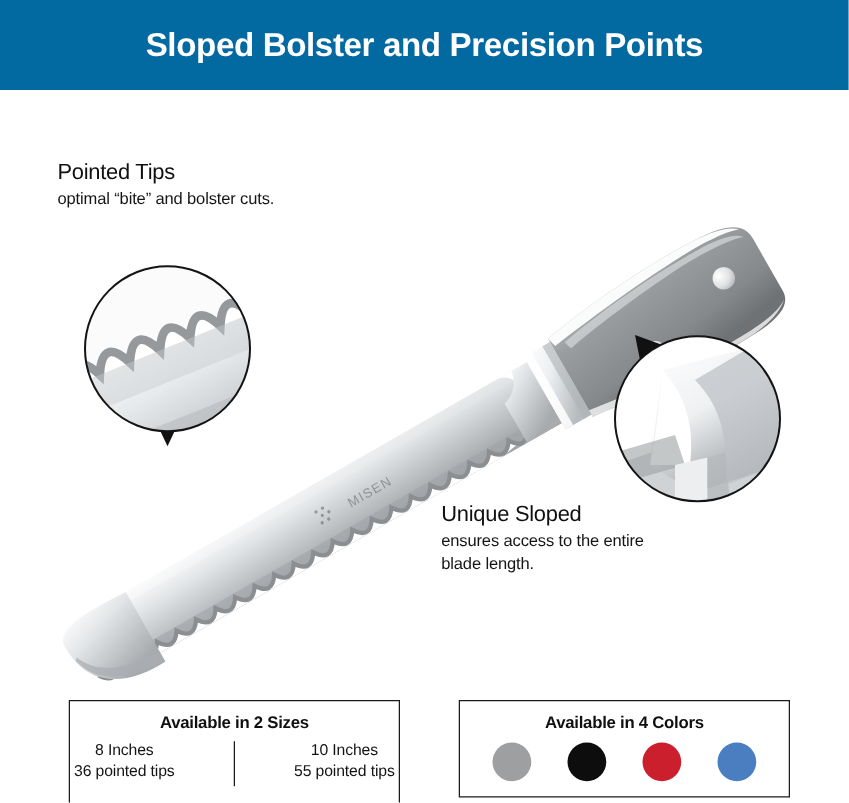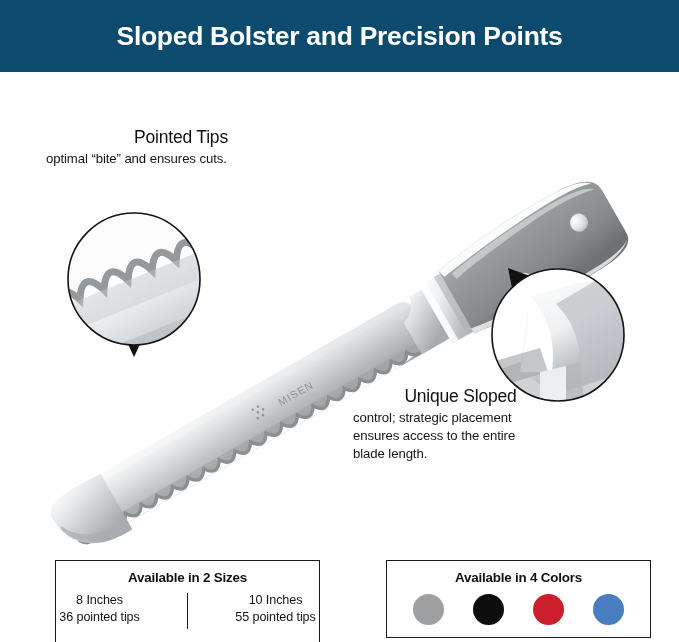--- a/index.html
+++ b/index.html
@@ -14,21 +14,21 @@
     overflow: hidden;
     font-family: "Liberation Sans", sans-serif;
     color: #111111;
   }
 
   
   #header-bar {
     position: absolute;
     left: 0; top: 0;
     width: 679px; height: 72px;
-    background: #0c4a6e;
+    background: #0369a1;
   }
   #header-title {
     position: absolute;
     left: 0; top: 0;
     width: 679px; height: 72px;
     display: flex;
     align-items: center;
     justify-content: center;
     color: #ffffff;
     font-size: 26.5px;
@@ -53,55 +53,54 @@
   .annot {
     position: absolute;
   }
   .annot-title {
     font-size: 17.5px;
     font-weight: normal;
     color: #101010;
     line-height: 1.2;
     margin: 0 0 2px 0;
     letter-spacing: -0.2px;
-    text-align: center;
   }
   .annot-body {
     font-size: 13.2px;
     line-height: 1.34;
     color: #151515;
     margin: 0;
     letter-spacing: -0.1px;
   }
   #annot-tips {
     left: 46px; top: 127px;
     width: 270px;
   }
   #annot-bolster {
-    left: 353px; top: 385px;
+    left: 353px; top: 400px;
     width: 215px;
   }
   #annot-bolster .annot-title {
     line-height: 1.27;
   }
 
   
   .info-box {
     position: absolute;
     border: 1.6px solid #1a1a1a;
     background: #ffffff;
     box-sizing: border-box;
   }
   #sizes-box {
     left: 55px; top: 560px;
     width: 265px; height: 98px;
   }
   #colors-box {
     left: 367px; top: 560px;
-    width: 265px; height: 78px; margin-left: 19px;
+    width: 265px; height: 78px;
   }
   .box-title {
     text-align: center;
     font-size: 13.4px;
     font-weight: bold;
     color: #101010;
     margin-top: 9px;
     letter-spacing: -0.2px;
   }
   .sizes-row {
@@ -309,26 +308,25 @@
         <path d="M 540 300 L 566 294 L 566 329 L 540 329 Z" fill="#eceef0"></path>
         <path d="M 566 294 L 580 290 L 584 329 L 566 329 Z" fill="#b6babd" opacity="0.8"></path>
       </g>
       <circle cx="558" cy="263" r="66" fill="none" stroke="#141414" stroke-width="1.6"></circle>
     </g>
   </svg>
 </div>
 
 <div class="annot" id="annot-tips">
   <p class="annot-title">Pointed Tips</p>
-  <p class="annot-body">optimal “bite” and ensures cuts.</p>
+  <p class="annot-body">optimal “bite” and bolster cuts.</p>
 </div>
 
 <div class="annot" id="annot-bolster">
   <p class="annot-title">Unique Sloped</p>
-  <p class="annot-body">control; strategic placement</p>
   <p class="annot-body">ensures access to the entire</p>
   <p class="annot-body">blade length.</p>
 </div>
 
 <div class="info-box" id="sizes-box">
   <div class="box-title">Available in 2 Sizes</div>
   <div class="sizes-row">
     <div class="size-col">
       <div>8 Inches</div>
       <div>36 pointed tips</div>

